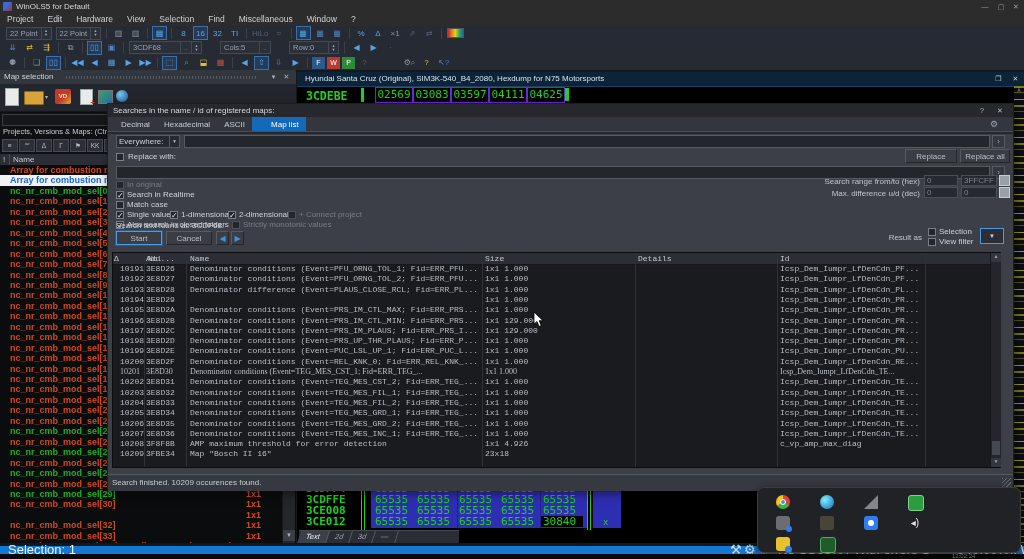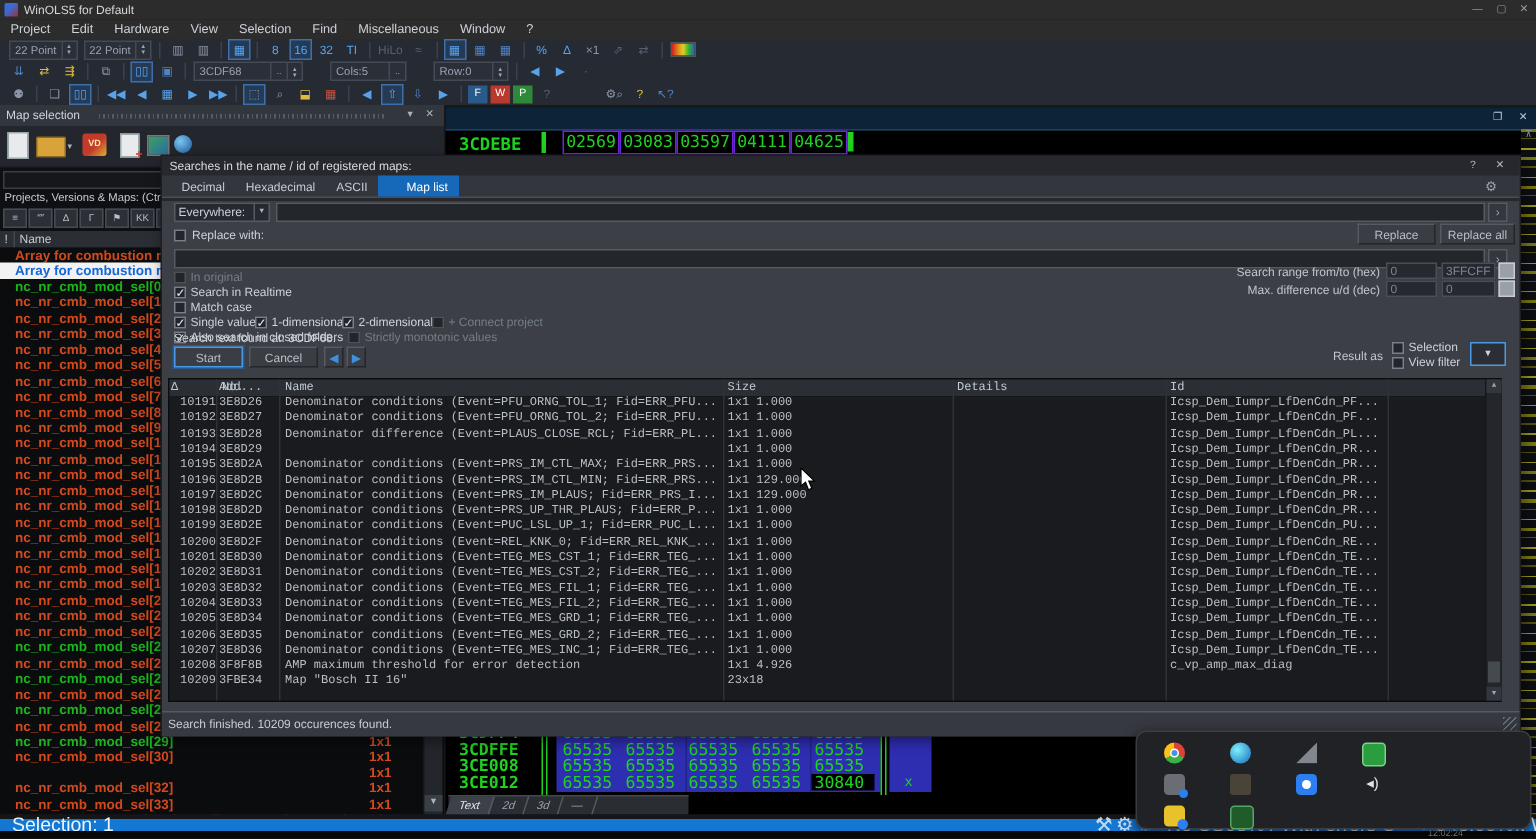--- a/index.html
+++ b/index.html
@@ -434,20 +434,21 @@
           <span class="szx">12x1</span>
         </div>
       </div>
     <div class="abs" id="dockscroll">
       <div class="arr">▼</div>
     </div>
   </div>
 
   <div class="abs" id="hexwin">
     <div class="abs" id="hextitle">
+      <span class="t">Hyundai Santa Cruz (Original), SIM3K-540_B4_2080, Hexdump for N75 Motorsports</span>
       <div class="abs htbtn" style="left:695px;">❐</div>
       <div class="abs htbtn" style="left:712px;">✕</div>
     </div>
     <div id="hexrowtop">
       <span class="addr hexmono">3CDEBE</span>
       <span class="gbar"></span>
 
       <div class="abs" id="hexcursor"></div>
     <div class="hcell hexmono" style="left: 78px;">02569</div>
         <div class="hcell hexmono" style="left: 116px;">03083</div>
@@ -597,21 +598,21 @@
           <div class="trow" style="top: 11px;"><span class="t-no">10191</span><span class="t-addr">3E8D26</span><span class="t-name">Denominator conditions (Event=PFU_ORNG_TOL_1; Fid=ERR_PFU...</span><span class="t-size">1x1 1.000</span><span class="t-id">Icsp_Dem_Iumpr_LfDenCdn_PF...</span></div>
           <div class="trow" style="top: 21.3px;"><span class="t-no">10192</span><span class="t-addr">3E8D27</span><span class="t-name">Denominator conditions (Event=PFU_ORNG_TOL_2; Fid=ERR_PFU...</span><span class="t-size">1x1 1.000</span><span class="t-id">Icsp_Dem_Iumpr_LfDenCdn_PF...</span></div>
           <div class="trow" style="top: 31.6px;"><span class="t-no">10193</span><span class="t-addr">3E8D28</span><span class="t-name">Denominator difference (Event=PLAUS_CLOSE_RCL; Fid=ERR_PL...</span><span class="t-size">1x1 1.000</span><span class="t-id">Icsp_Dem_Iumpr_LfDenCdn_PL...</span></div>
           <div class="trow" style="top: 41.9px;"><span class="t-no">10194</span><span class="t-addr">3E8D29</span><span class="t-size">1x1 1.000</span><span class="t-id">Icsp_Dem_Iumpr_LfDenCdn_PR...</span></div>
           <div class="trow" style="top: 52.2px;"><span class="t-no">10195</span><span class="t-addr">3E8D2A</span><span class="t-name">Denominator conditions (Event=PRS_IM_CTL_MAX; Fid=ERR_PRS...</span><span class="t-size">1x1 1.000</span><span class="t-id">Icsp_Dem_Iumpr_LfDenCdn_PR...</span></div>
           <div class="trow" style="top: 62.5px;"><span class="t-no">10196</span><span class="t-addr">3E8D2B</span><span class="t-name">Denominator conditions (Event=PRS_IM_CTL_MIN; Fid=ERR_PRS...</span><span class="t-size">1x1 129.000</span><span class="t-id">Icsp_Dem_Iumpr_LfDenCdn_PR...</span></div>
           <div class="trow" style="top: 72.8px;"><span class="t-no">10197</span><span class="t-addr">3E8D2C</span><span class="t-name">Denominator conditions (Event=PRS_IM_PLAUS; Fid=ERR_PRS_I...</span><span class="t-size">1x1 129.000</span><span class="t-id">Icsp_Dem_Iumpr_LfDenCdn_PR...</span></div>
           <div class="trow" style="top: 83.1px;"><span class="t-no">10198</span><span class="t-addr">3E8D2D</span><span class="t-name">Denominator conditions (Event=PRS_UP_THR_PLAUS; Fid=ERR_P...</span><span class="t-size">1x1 1.000</span><span class="t-id">Icsp_Dem_Iumpr_LfDenCdn_PR...</span></div>
           <div class="trow" style="top: 93.4px;"><span class="t-no">10199</span><span class="t-addr">3E8D2E</span><span class="t-name">Denominator conditions (Event=PUC_LSL_UP_1; Fid=ERR_PUC_L...</span><span class="t-size">1x1 1.000</span><span class="t-id">Icsp_Dem_Iumpr_LfDenCdn_PU...</span></div>
           <div class="trow" style="top: 103.7px;"><span class="t-no">10200</span><span class="t-addr">3E8D2F</span><span class="t-name">Denominator conditions (Event=REL_KNK_0; Fid=ERR_REL_KNK_...</span><span class="t-size">1x1 1.000</span><span class="t-id">Icsp_Dem_Iumpr_LfDenCdn_RE...</span></div>
-          <div class="trow" style="top: 114px;"><span class="t-no">10201</span><span class="t-addr">3E8D30</span><span class="t-name">Denominator conditions (Event=TEG_MES_CST_1; Fid=ERR_TEG_...</span><span class="t-size">1x1 1.000</span><span class="t-id">Icsp_Dem_Iumpr_LfDenCdn_TE...</span></div>
+          <div class="trow" style="top: 114px; font-family: Liberation Serif, serif;"><span class="t-no">10201</span><span class="t-addr">3E8D30</span><span class="t-name">Denominator conditions (Event=TEG_MES_CST_1; Fid=ERR_TEG_...</span><span class="t-size">1x1 1.000</span><span class="t-id">Icsp_Dem_Iumpr_LfDenCdn_TE...</span></div>
           <div class="trow" style="top: 124.3px;"><span class="t-no">10202</span><span class="t-addr">3E8D31</span><span class="t-name">Denominator conditions (Event=TEG_MES_CST_2; Fid=ERR_TEG_...</span><span class="t-size">1x1 1.000</span><span class="t-id">Icsp_Dem_Iumpr_LfDenCdn_TE...</span></div>
           <div class="trow" style="top: 134.6px;"><span class="t-no">10203</span><span class="t-addr">3E8D32</span><span class="t-name">Denominator conditions (Event=TEG_MES_FIL_1; Fid=ERR_TEG_...</span><span class="t-size">1x1 1.000</span><span class="t-id">Icsp_Dem_Iumpr_LfDenCdn_TE...</span></div>
           <div class="trow" style="top: 144.9px;"><span class="t-no">10204</span><span class="t-addr">3E8D33</span><span class="t-name">Denominator conditions (Event=TEG_MES_FIL_2; Fid=ERR_TEG_...</span><span class="t-size">1x1 1.000</span><span class="t-id">Icsp_Dem_Iumpr_LfDenCdn_TE...</span></div>
           <div class="trow" style="top: 155.2px;"><span class="t-no">10205</span><span class="t-addr">3E8D34</span><span class="t-name">Denominator conditions (Event=TEG_MES_GRD_1; Fid=ERR_TEG_...</span><span class="t-size">1x1 1.000</span><span class="t-id">Icsp_Dem_Iumpr_LfDenCdn_TE...</span></div>
           <div class="trow" style="top: 165.5px;"><span class="t-no">10206</span><span class="t-addr">3E8D35</span><span class="t-name">Denominator conditions (Event=TEG_MES_GRD_2; Fid=ERR_TEG_...</span><span class="t-size">1x1 1.000</span><span class="t-id">Icsp_Dem_Iumpr_LfDenCdn_TE...</span></div>
           <div class="trow" style="top: 175.8px;"><span class="t-no">10207</span><span class="t-addr">3E8D36</span><span class="t-name">Denominator conditions (Event=TEG_MES_INC_1; Fid=ERR_TEG_...</span><span class="t-size">1x1 1.000</span><span class="t-id">Icsp_Dem_Iumpr_LfDenCdn_TE...</span></div>
           <div class="trow" style="top: 186.1px;"><span class="t-no">10208</span><span class="t-addr">3F8F8B</span><span class="t-name">AMP maximum threshold for error detection</span><span class="t-size">1x1 4.926</span><span class="t-id">c_vp_amp_max_diag</span></div>
           <div class="trow" style="top: 196.4px;"><span class="t-no">10209</span><span class="t-addr">3FBE34</span><span class="t-name">Map "Bosch II 16"</span><span class="t-size">23x18</span></div>
         </div>
       <div id="rtscroll">

